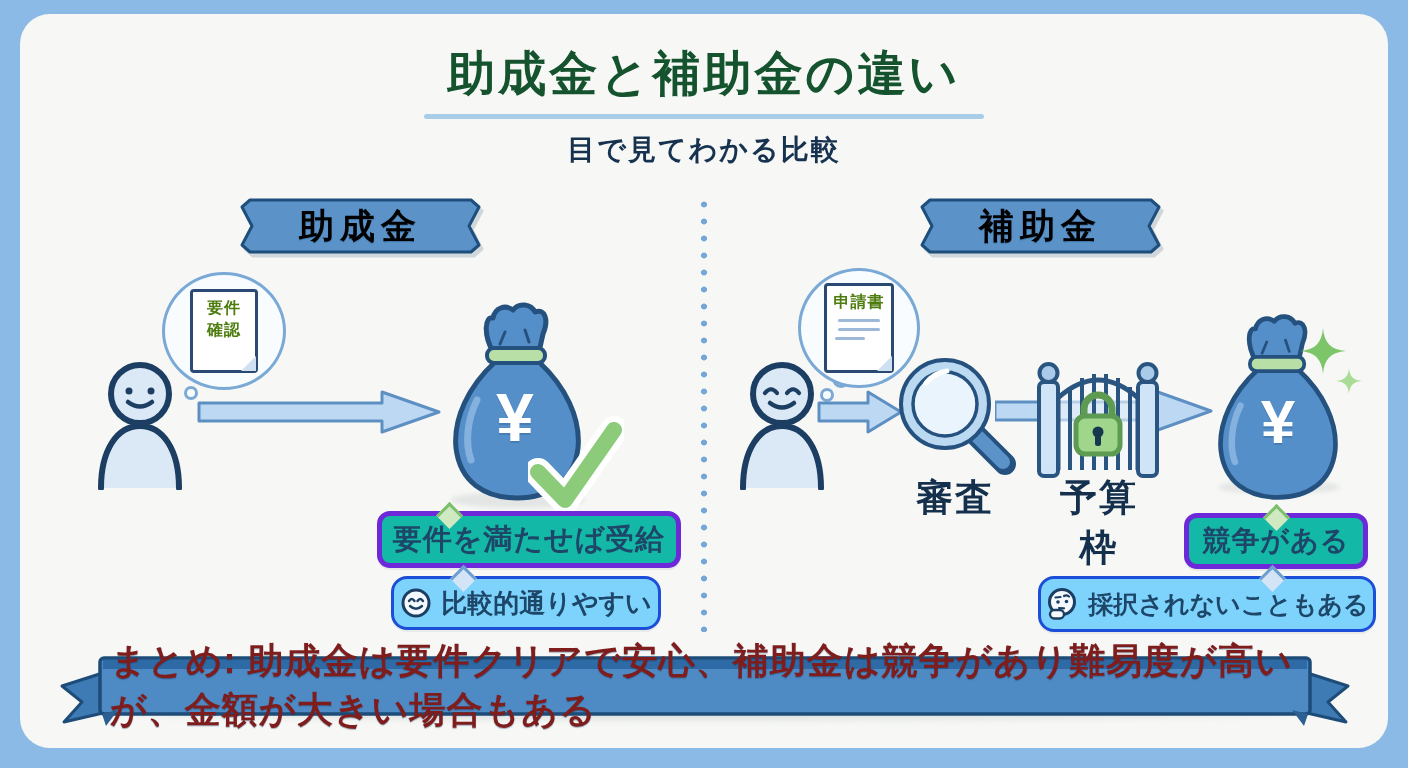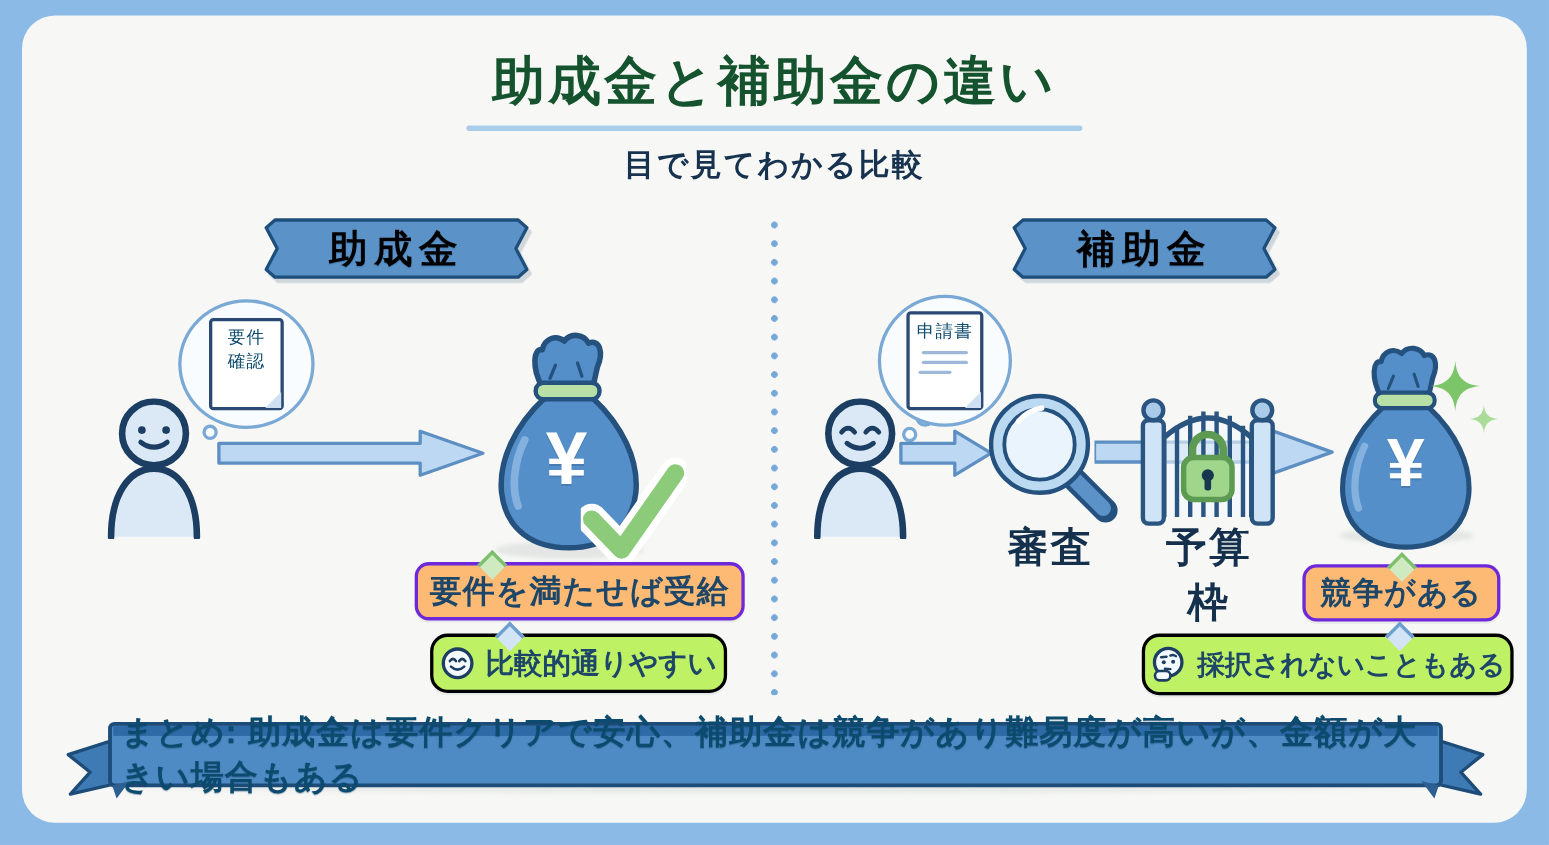--- a/index.html
+++ b/index.html
@@ -18,39 +18,39 @@
   .divider{left:700px;top:196px;width:8px;height:436px;
     background-image:radial-gradient(circle,#76a7d9 2.7px,rgba(0,0,0,0) 3.3px);
     background-size:8px 17px;background-repeat:repeat-y;}
 
   .thought{border:3px solid #7aa9d6;background:#f9fcfe;border-radius:50%;display:flex;align-items:center;justify-content:center;}
   .tdot{border:3px solid #7aa9d6;background:#f9fcfe;border-radius:50%;}
   .doc{background:#ffffff;border:3px solid #2a4a73;border-radius:4px;position:relative;
     display:flex;flex-direction:column;align-items:center;}
   .doc-fold{position:absolute;right:-1px;bottom:-1px;width:15px;height:15px;background:#cfe0f2;
     clip-path:polygon(0 100%,100% 0,100% 100%);border-top-left-radius:3px;}
-  .doc-text{font-size:16px;line-height:1.35;font-weight:normal;color:#0c4a6e;text-align:center;margin-top:5px;letter-spacing:1px;}
+  .doc-text{font-size:16px;line-height:1.35;font-weight:bold;color:#4d7c0f;text-align:center;margin-top:5px;letter-spacing:1px;}
   .doc-line{width:42px;height:3px;background:#9db8d8;border-radius:2px;margin-top:6px;}
 
   .yen{color:#ffffff;font-weight:bold;text-align:center;text-shadow:0 2px 0 rgba(30,70,110,.25);}
 
   .step-label{font-size:37px;font-weight:bold;color:#14304c;text-align:center;letter-spacing:2px;}
 
   .bubble{border-radius:13px;display:flex;align-items:center;justify-content:center;
     font-weight:bold;color:#1d4668;box-shadow:0 2px 0 rgba(120,140,150,.12);}
   .bubble .pointer{position:absolute;top:-10px;width:16px;height:16px;transform:rotate(45deg);}
-  .bubble-green{background:#fdba74;border:3px solid #6d28d9;}
+  .bubble-green{background:#14b8a6;border:5px solid #6d28d9;}
   .bubble-green .pointer{background:#cfe9c0;border-left:3px solid #7cbf6c;border-top:3px solid #7cbf6c;}
-  .bubble-blue{background:#bef264;border:3px solid #000000;border-radius:16px;}
+  .bubble-blue{background:#7dd3fc;border:3px solid #1d4ed8;border-radius:16px;}
   .bubble-blue .pointer{background:#d3e4f7;border-left:3px solid #6d9fcf;border-top:3px solid #6d9fcf;}
 
   .shadow-ellipse{background:#e3e6e4;border-radius:50%;filter:blur(2px);}
 
-  .ribbon-text{display:flex;align-items:center;justify-content:center;color:#0c4a6e;font-weight:bold;
-    font-size:30px;letter-spacing:1px;text-shadow:0 1px 1px rgba(20,60,100,.4);}
+  .ribbon-text{display:flex;align-items:center;justify-content:center;color:#7f1d1d;font-weight:bold;
+    font-size:36px;letter-spacing:1px;text-shadow:0 1px 1px rgba(20,60,100,.4);}
   .ribbon-shadow{background:#dfe3e1;border-radius:50%;filter:blur(3px);}
 </style>
 </head>
 <body>
 
 <div class="canvas">
   <div class="card"></div>
 
   <div class="abs title">助成金と補助金の違い</div>
   <div class="abs title-underline"></div>

